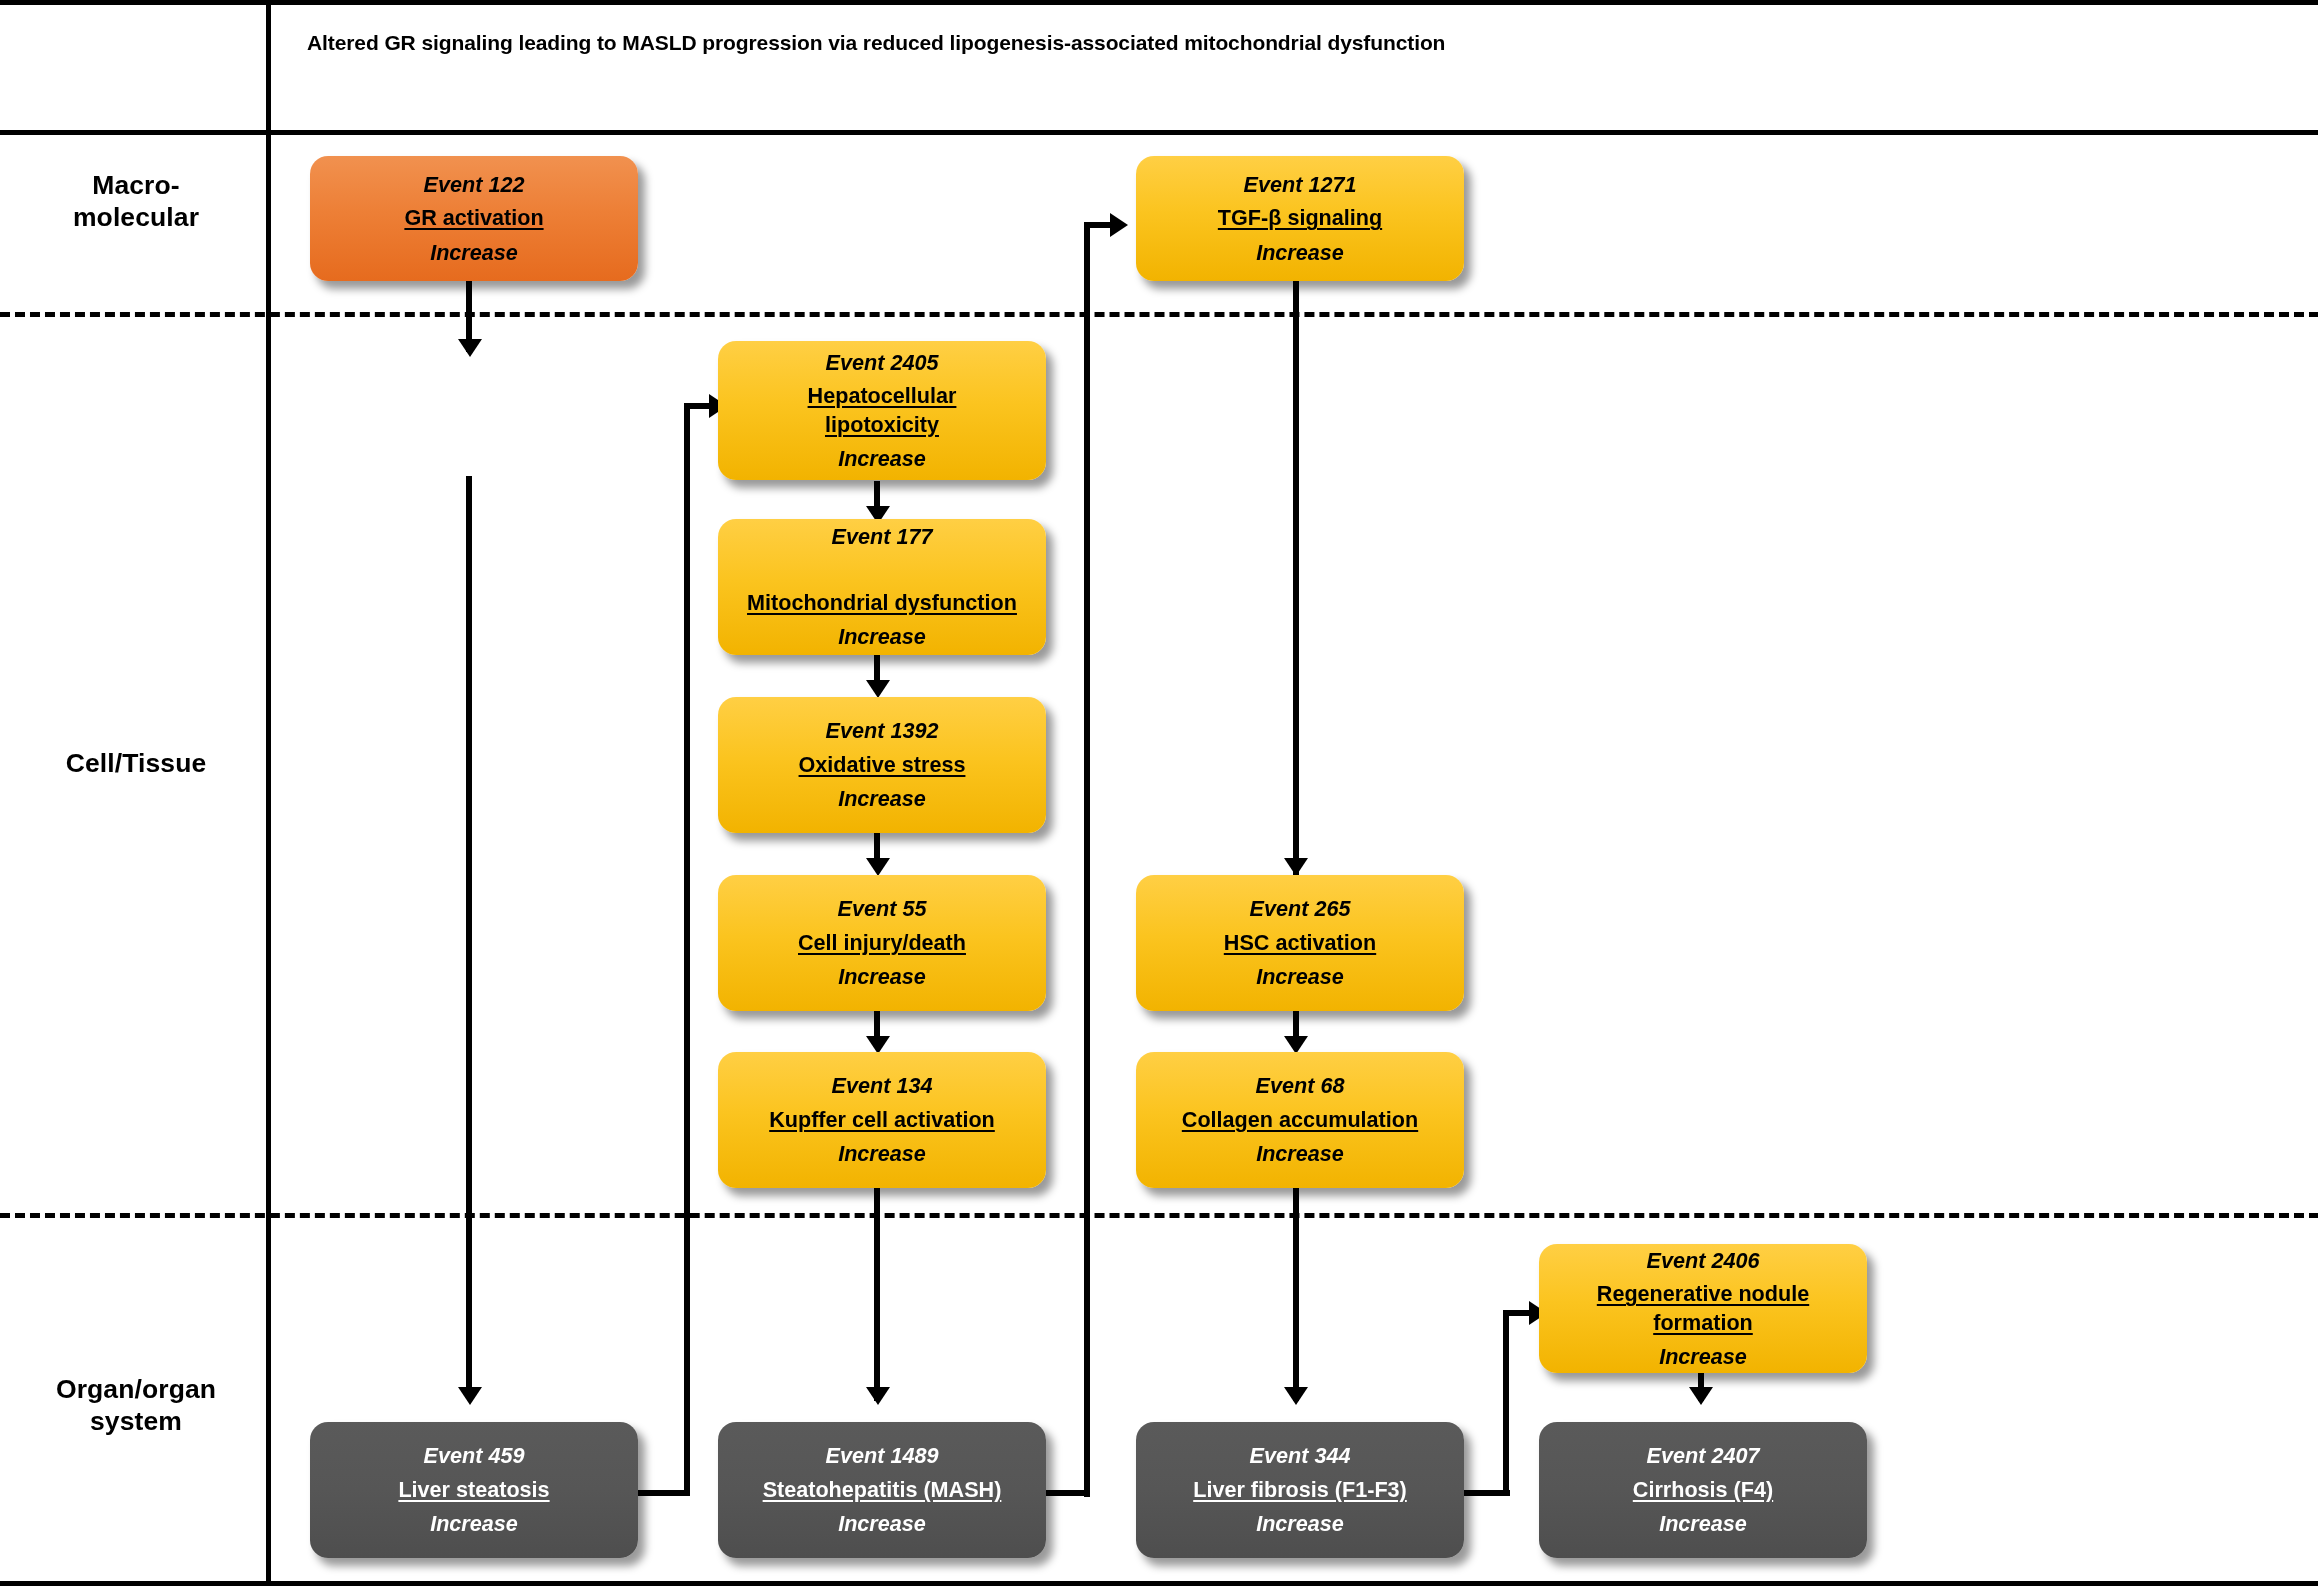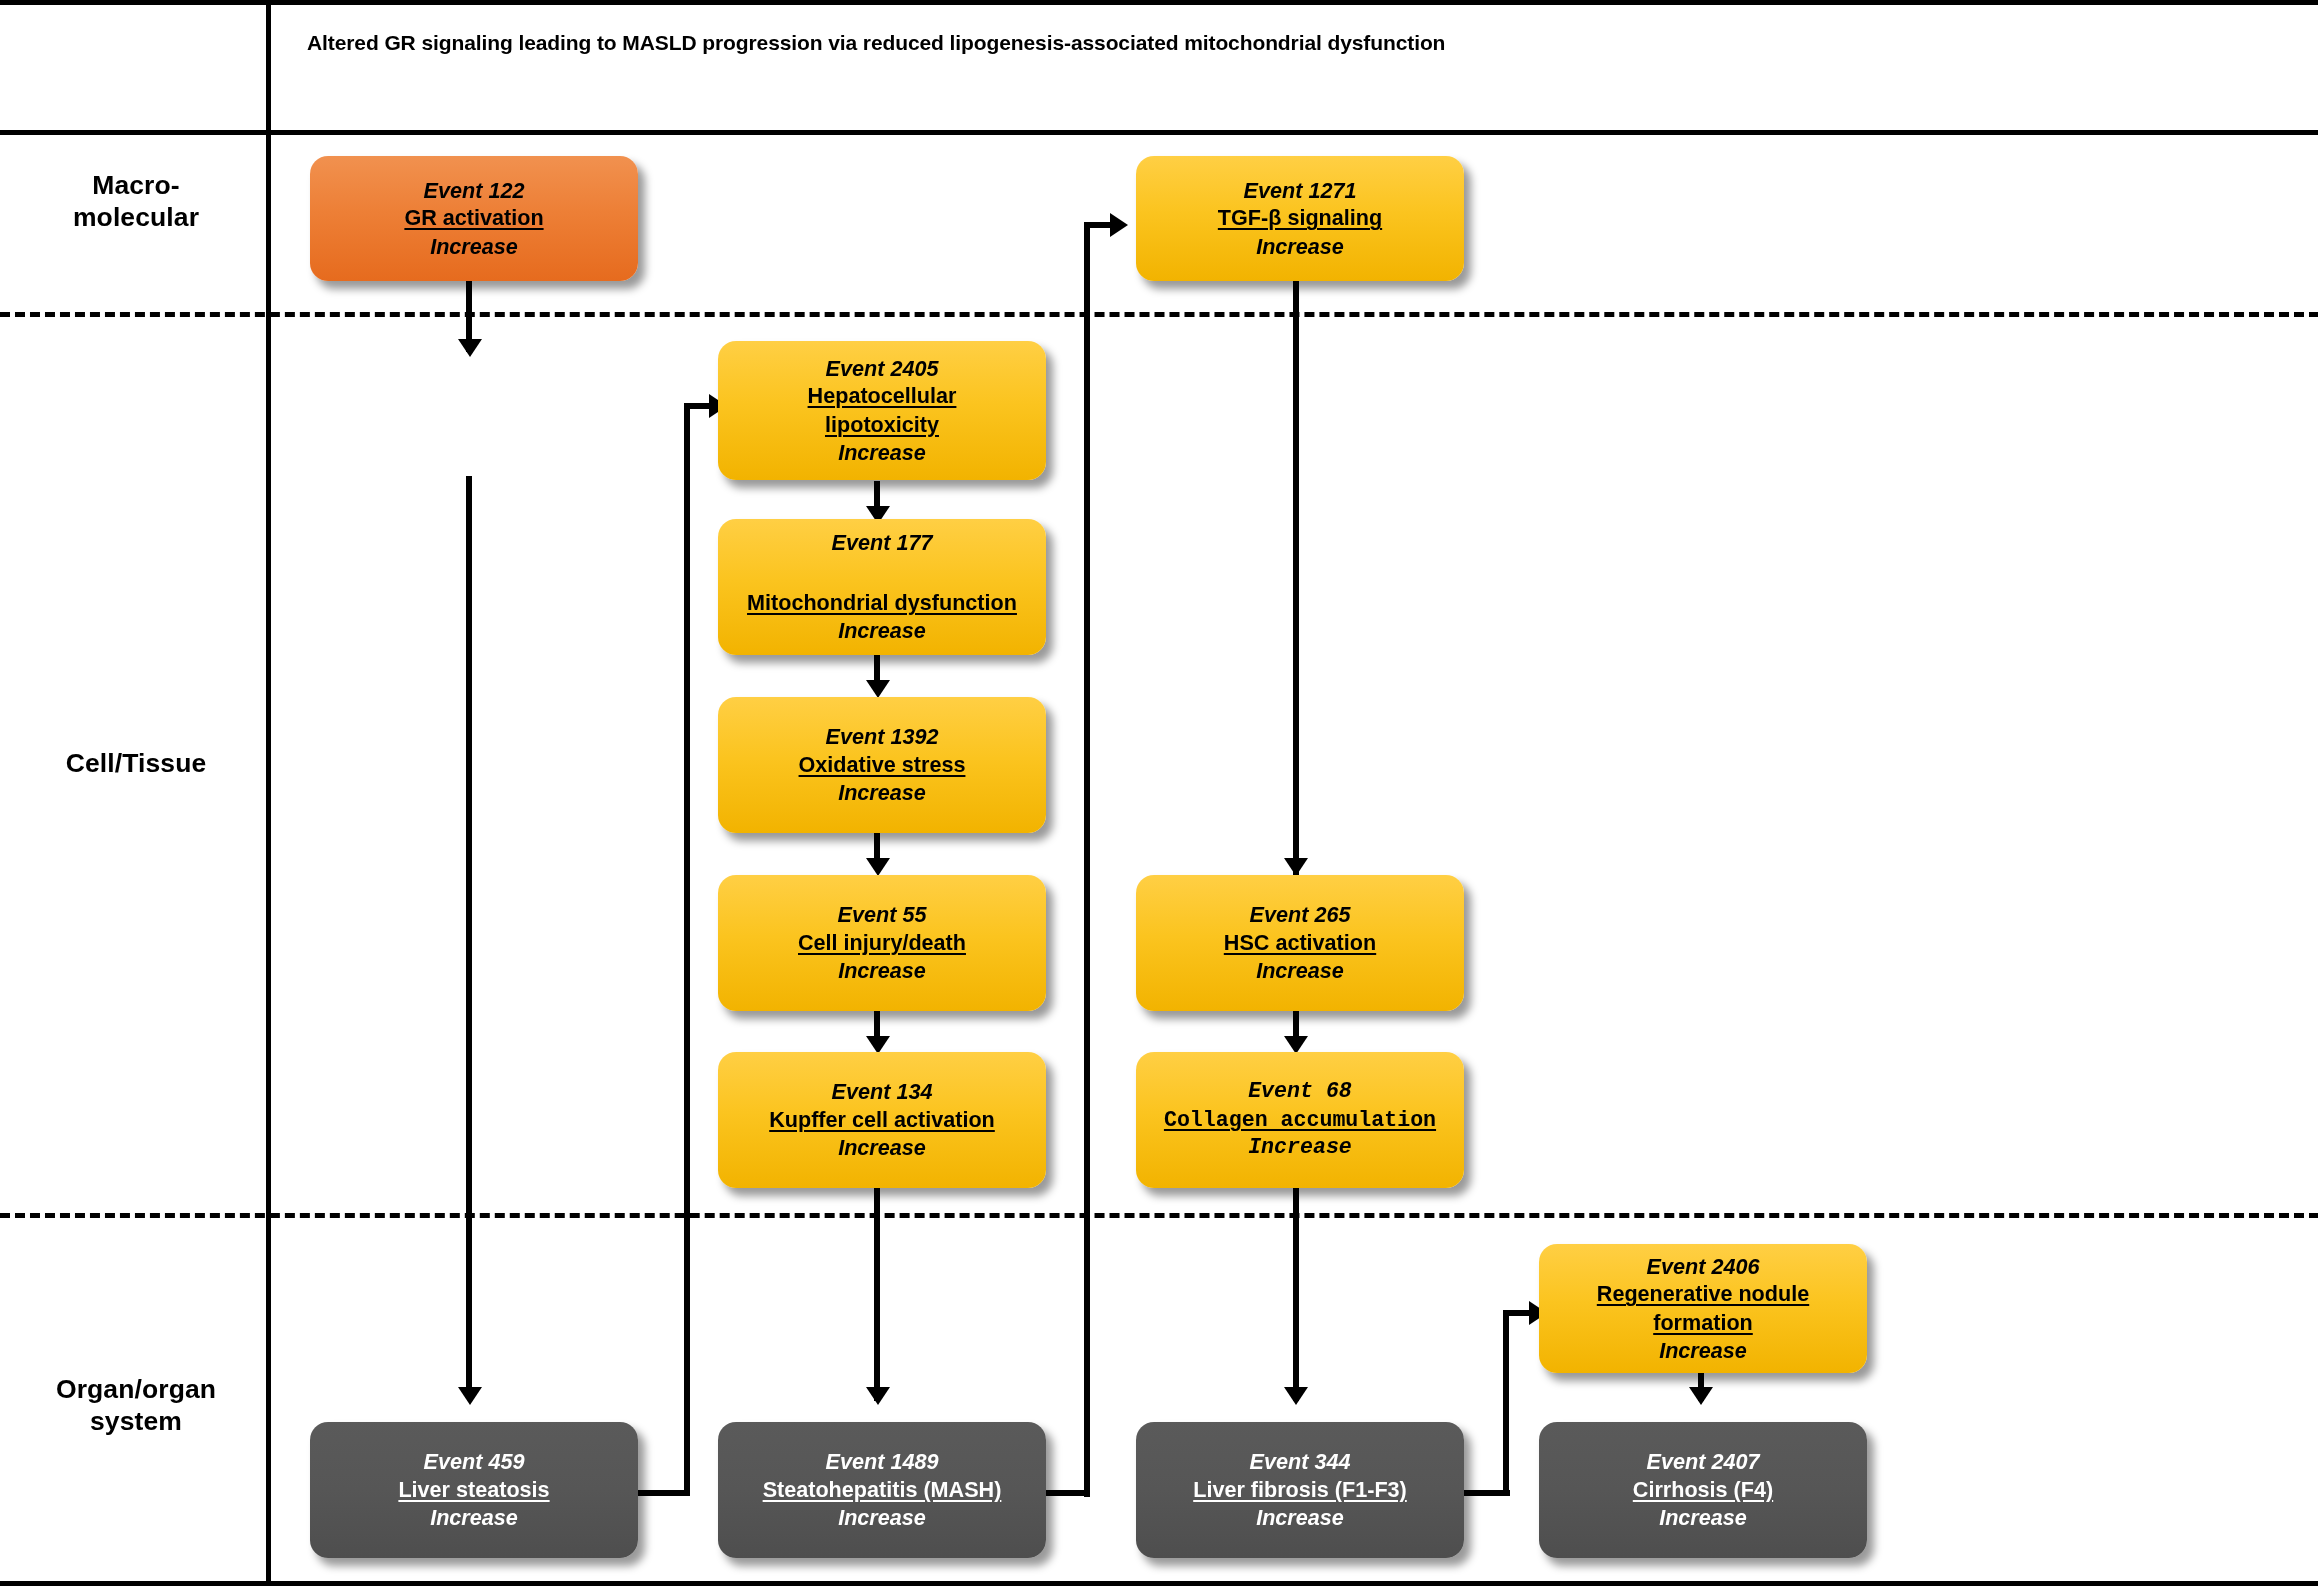--- a/index.html
+++ b/index.html
@@ -49,20 +49,21 @@
     border-radius:18px;
     box-shadow:6.3px 7.7px 9px rgba(0,0,0,.40);
     display:flex;
     flex-direction:column;
     align-items:center;
     justify-content:center;
     text-align:center;
     padding:4.2px 7px;
     box-sizing:border-box;
     z-index:6;
+    gap:6px;
   }
   .node .ev{
     font-style:italic;
     font-weight:700;
     font-size:21.6px;
     line-height:1.28;
     white-space:nowrap;
   }
   .node .nm{
     font-weight:700;
@@ -229,21 +230,21 @@
     <div class="nm" style="white-space:nowrap;">Kupffer cell activation</div>
     <div class="dir">Increase</div>
   </div>
 
   <div class="node yellow" style="left:1136px;top:875px;width:328px;height:136px;">
     <div class="ev">Event 265</div>
     <div class="nm">HSC activation</div>
     <div class="dir">Increase</div>
   </div>
 
-  <div class="node yellow" style="left:1136px;top:1052px;width:328px;height:136px;font-family:Liberation Mono, monospace;">
+  <div class="node yellow" style="left:1136px;top:1052px;width:328px;height:136px;">
     <div class="ev">Event 68</div>
     <div class="nm" style="white-space:nowrap;">Collagen accumulation</div>
     <div class="dir">Increase</div>
   </div>
 
   <div class="node yellow" style="left:1539px;top:1244px;width:328px;height:129px;">
     <div class="ev">Event 2406</div>
     <div class="nm" style="max-width:251px;">Regenerative nodule formation</div>
     <div class="dir">Increase</div>
   </div>

